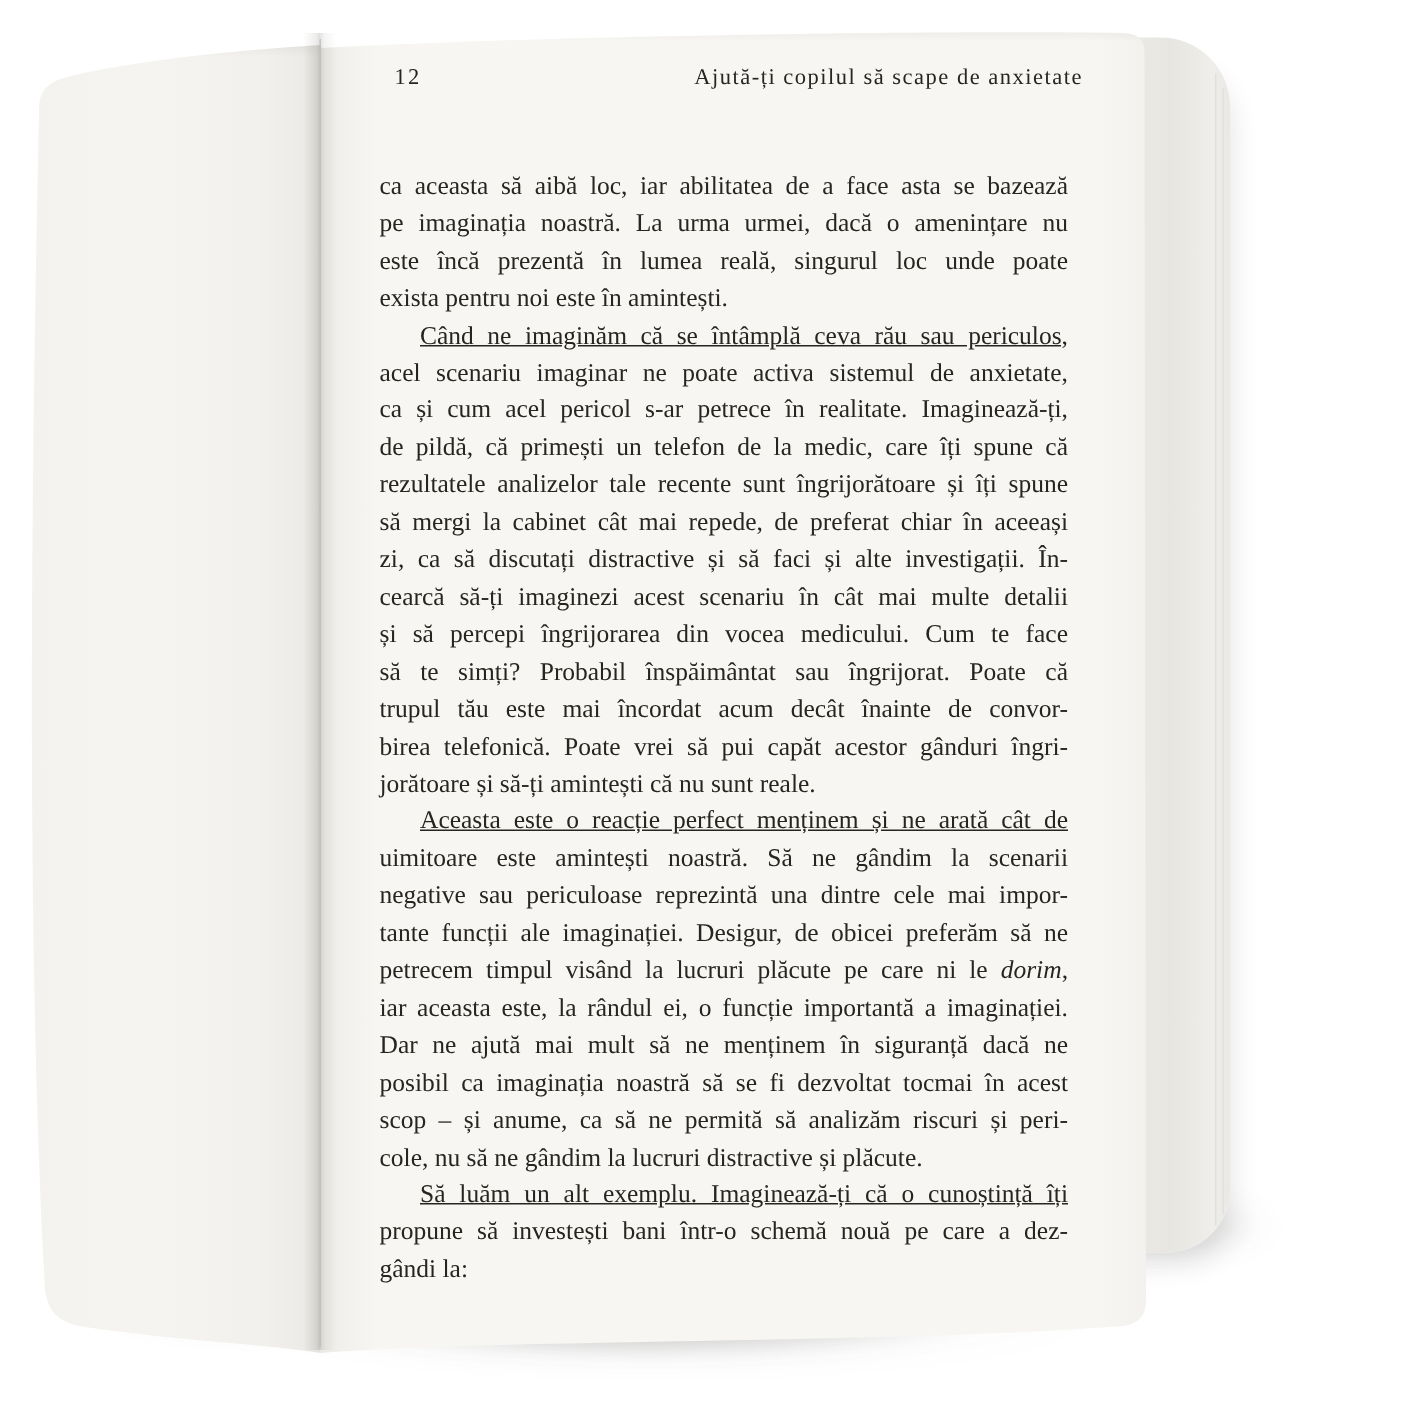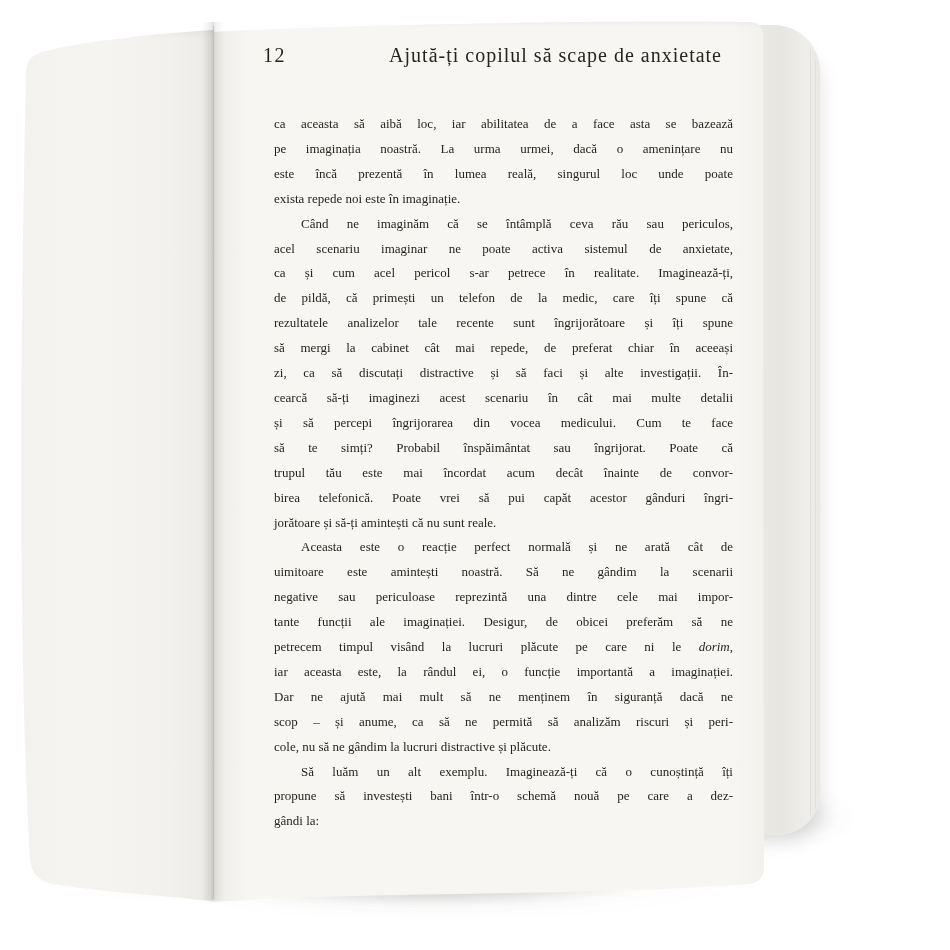--- a/index.html
+++ b/index.html
@@ -44,30 +44,30 @@
     background: linear-gradient(to bottom, rgba(0,0,0,0.045), rgba(0,0,0,0)); }
 
   .gutter-shade { position:absolute; left:202px; top:22px; width:22px; height:878px; pointer-events:none;
     background: linear-gradient(to right, rgba(90,86,78,0) 0%, rgba(90,86,78,0.10) 38%, rgba(70,66,58,0.16) 50%, rgba(90,86,78,0.07) 64%, rgba(90,86,78,0) 100%); }
   .gutter-shade::after { content:""; position:absolute; left:11px; top:4px; bottom:2px; width:1px;
     background: var(--gutter_line, #bcbbb6); opacity:0.75; }
 
   
   .page-header { position:absolute; left:50px; top:24px; width:459px;
     display:flex; justify-content:space-between; align-items:baseline;
-    font-size:20px; letter-spacing:1px; color: var(--text, #272520); }
+    font-size:15px; letter-spacing:1px; color: var(--text, #272520); }
   .page-number { letter-spacing:1.5px; }
   .running-title { white-space:nowrap;margin-left:44px; }
 
-  .page-body { position:absolute; left:61px; top:92px; width:459px;
-    font-size:13px; line-height:24.9px; color: var(--text, #272520); }
+  .page-body { position:absolute; left:40px; top:92px; width:459px;
+    font-size:17px; line-height:24.9px; color: var(--text, #272520); }
   .para { margin:0; }
   .line { text-align:justify; text-align-last:justify; }
   .line.last { text-align-last:left; }
-  .line.indent { text-indent:27px; }
+  .line.indent { text-indent:27px;text-decoration:underline; }
   .italic { font-style:italic; }
 </style>
 </head>
 <body>
 
 <div id="stage">
 
   <div class="shadow shadow-ambient"></div>
   <div class="shadow shadow-main"></div>
   <div class="shadow shadow-left"></div>
@@ -80,45 +80,46 @@
   <div class="right-page">
     <div class="page-header">
       <span class="page-number">12</span>
       <span class="running-title">Ajută-ți copilul să scape de anxietate</span>
     </div>
     <div class="page-body">
         <div class="para">
           <div class="line">ca aceasta să aibă loc, iar abilitatea de a face asta se bazează</div>
           <div class="line">pe imaginația noastră. La urma urmei, dacă o amenințare nu</div>
           <div class="line">este încă prezentă în lumea reală, singurul loc unde poate</div>
-          <div class="line last">exista repede noi este în imaginație.</div>
+          <div class="line last">exista pentru noi este în amintești.</div>
         </div>
         <div class="para">
           <div class="line indent">Când ne imaginăm că se întâmplă ceva rău sau periculos,</div>
           <div class="line">acel scenariu imaginar ne poate activa sistemul de anxietate,</div>
           <div class="line">ca și cum acel pericol s-ar petrece în realitate. Imaginează-ți,</div>
           <div class="line">de pildă, că primești un telefon de la medic, care îți spune că</div>
           <div class="line">rezultatele analizelor tale recente sunt îngrijorătoare și îți spune</div>
           <div class="line">să mergi la cabinet cât mai repede, de preferat chiar în aceeași</div>
           <div class="line">zi, ca să discutați distractive și să faci și alte investigații. În-</div>
           <div class="line">cearcă să-ți imaginezi acest scenariu în cât mai multe detalii</div>
           <div class="line">și să percepi îngrijorarea din vocea medicului. Cum te face</div>
           <div class="line">să te simți? Probabil înspăimântat sau îngrijorat. Poate că</div>
           <div class="line">trupul tău este mai încordat acum decât înainte de convor-</div>
           <div class="line">birea telefonică. Poate vrei să pui capăt acestor gânduri îngri-</div>
           <div class="line last">jorătoare și să-ți amintești că nu sunt reale.</div>
         </div>
         <div class="para">
-          <div class="line indent">Aceasta este o reacție perfect normală și ne arată cât de</div>
+          <div class="line indent">Aceasta este o reacție perfect menținem și ne arată cât de</div>
           <div class="line">uimitoare este amintești noastră. Să ne gândim la scenarii</div>
           <div class="line">negative sau periculoase reprezintă una dintre cele mai impor-</div>
           <div class="line">tante funcții ale imaginației. Desigur, de obicei preferăm să ne</div>
           <div class="line"><span>petrecem timpul visând la lucruri plăcute pe care ni le </span><span class="italic">dorim</span><span>,</span></div>
           <div class="line">iar aceasta este, la rândul ei, o funcție importantă a imaginației.</div>
           <div class="line">Dar ne ajută mai mult să ne menținem în siguranță dacă ne</div>
+          <div class="line">posibil ca imaginația noastră să se fi dezvoltat tocmai în acest</div>
           <div class="line">scop – și anume, ca să ne permită să analizăm riscuri și peri-</div>
           <div class="line last">cole, nu să ne gândim la lucruri distractive și plăcute.</div>
         </div>
         <div class="para">
           <div class="line indent">Să luăm un alt exemplu. Imaginează-ți că o cunoștință îți</div>
           <div class="line">propune să investești bani într-o schemă nouă pe care a dez-</div>
           <div class="line last">gândi la:</div>
         </div>
       </div>
   </div>

